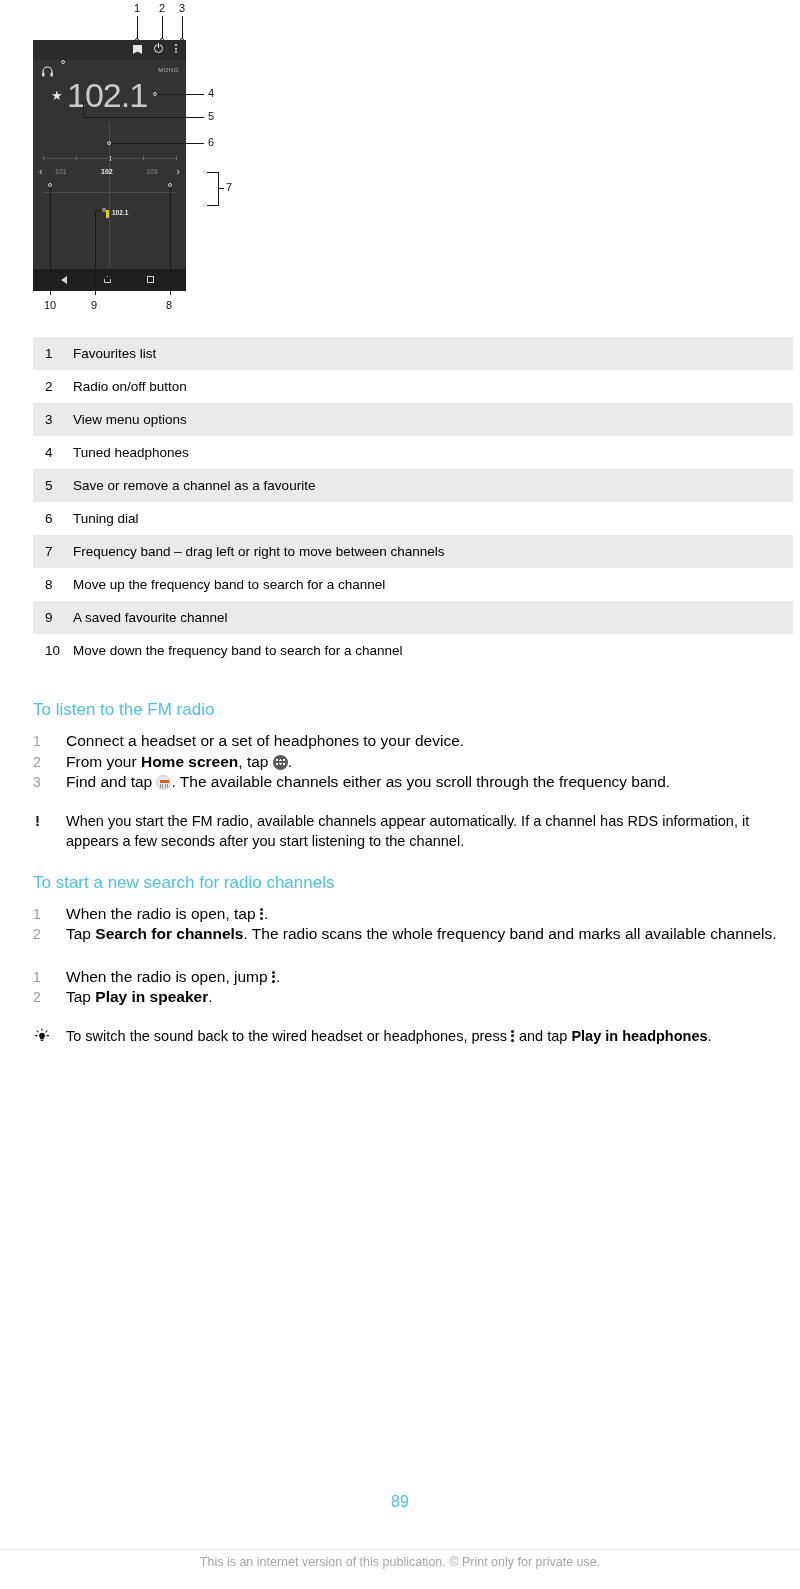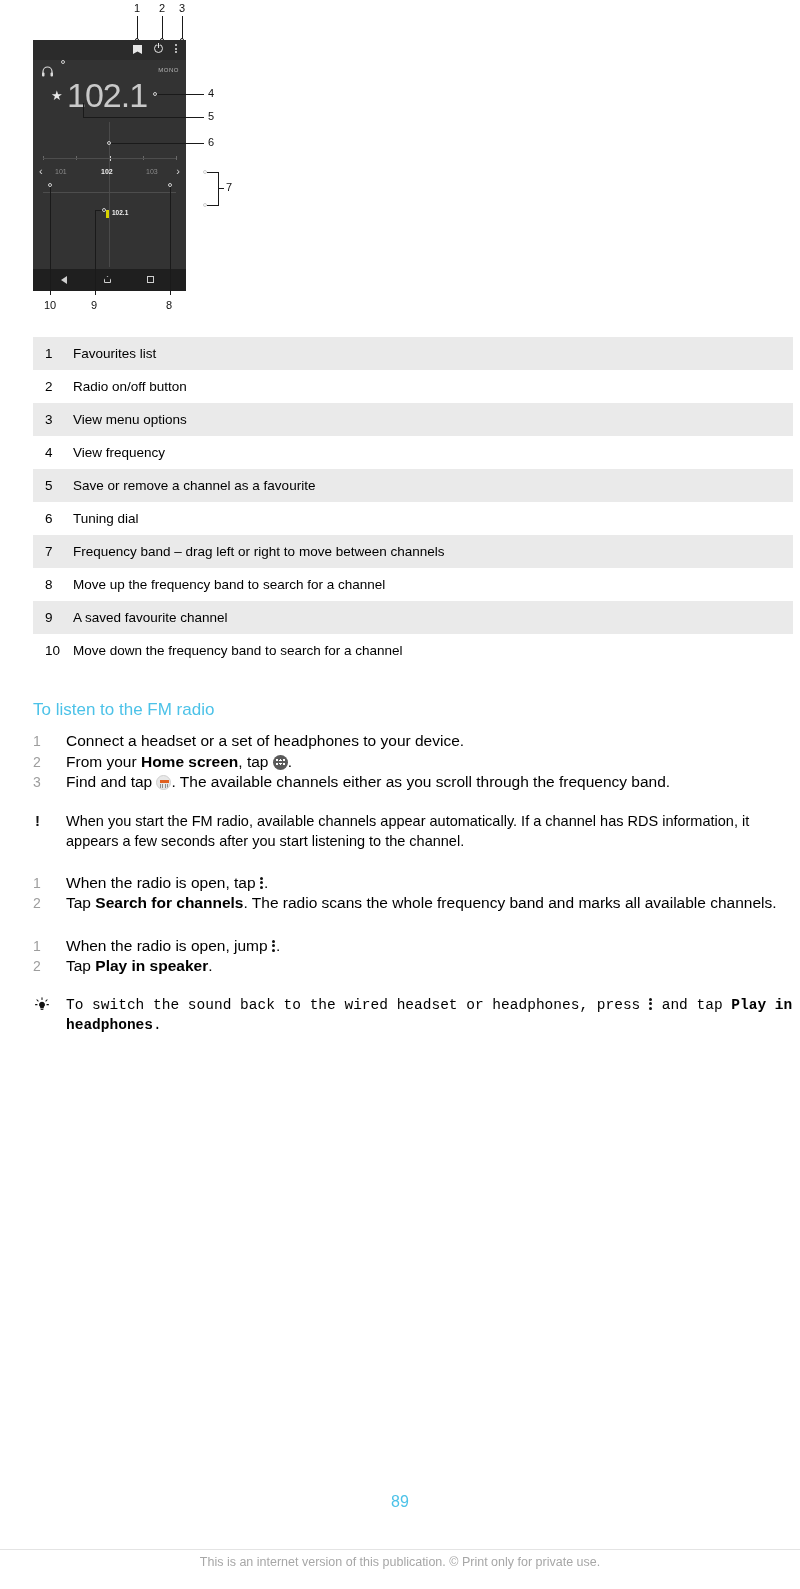--- a/index.html
+++ b/index.html
@@ -521,21 +521,21 @@
     <tr>
       <td class="num">2</td>
       <td class="txt">Radio on/off button</td>
     </tr>
     <tr class="alt">
       <td class="num">3</td>
       <td class="txt">View menu options</td>
     </tr>
     <tr>
       <td class="num">4</td>
-      <td class="txt">View frequency</td>
+      <td class="txt">Tuned headphones</td>
     </tr>
     <tr class="alt">
       <td class="num">5</td>
       <td class="txt">Save or remove a channel as a favourite</td>
     </tr>
     <tr>
       <td class="num">6</td>
       <td class="txt">Tuning dial</td>
     </tr>
     <tr class="alt">
@@ -578,20 +578,21 @@
     <div class="note" style="margin-top:18px;">
       <span class="nicon">!</span>
       <span>When you start the FM radio, available channels appear automatically. If a channel has RDS information, it appears a few seconds after you start listening to the channel.</span>
     </div>
   </div>
 
   <div class="block">
   </div>
 
   <div class="block">
+    <h2 class="sec">To start a new search for radio channels</h2>
     <ol class="steps">
       <li>
         <span class="n">1</span>
         <span>When the radio is open, tap </span><span class="ic-inline ic-kebab"><i></i><i></i><i></i></span><span>.</span>
       </li>
       <li>
         <span class="n">2</span>
         <span>Tap </span><b>Search for channels</b><span>. The radio scans the whole frequency band and marks all available channels.</span>
       </li>
     </ol>
@@ -601,21 +602,21 @@
     <ol class="steps">
       <li>
         <span class="n">1</span>
         <span>When the radio is open, jump </span><span class="ic-inline ic-kebab"><i></i><i></i><i></i></span><span>.</span>
       </li>
       <li>
         <span class="n">2</span>
         <span>Tap </span><b>Play in speaker</b><span>.</span>
       </li>
     </ol>
-    <div class="note" style="margin-top:18px;font-family:Liberation Mono, monospace;">
+    <div class="note" style="margin-top:18px;">
       <svg class="tipicon" viewBox="0 0 24 24">
         <path d="M12 7.5 a4 4 0 0 1 2.4 7.2 v1.6 h-4.8 v-1.6 A4 4 0 0 1 12 7.5 z" fill="#111"></path>
         <rect x="10.2" y="17" width="3.6" height="1.5" fill="#111"></rect>
         <g stroke="#111" stroke-width="1.4" stroke-linecap="round">
           <line x1="12" y1="2.2" x2="12" y2="4.6"></line>
           <line x1="5.2" y1="5" x2="6.9" y2="6.7"></line>
           <line x1="18.8" y1="5" x2="17.1" y2="6.7"></line>
           <line x1="3.4" y1="11.5" x2="5.4" y2="11.5"></line>
           <line x1="20.6" y1="11.5" x2="18.6" y2="11.5"></line>
         </g>

